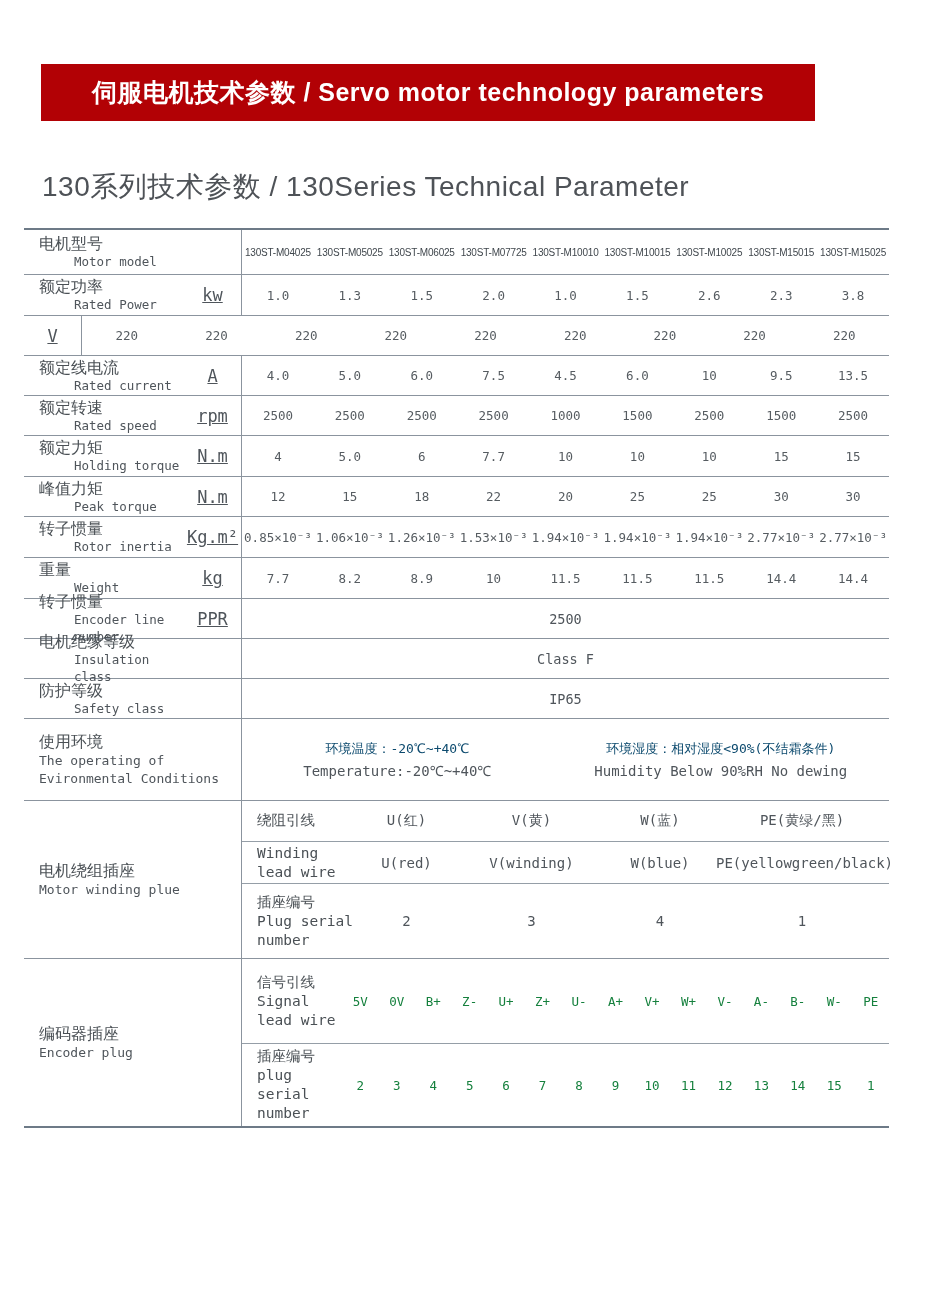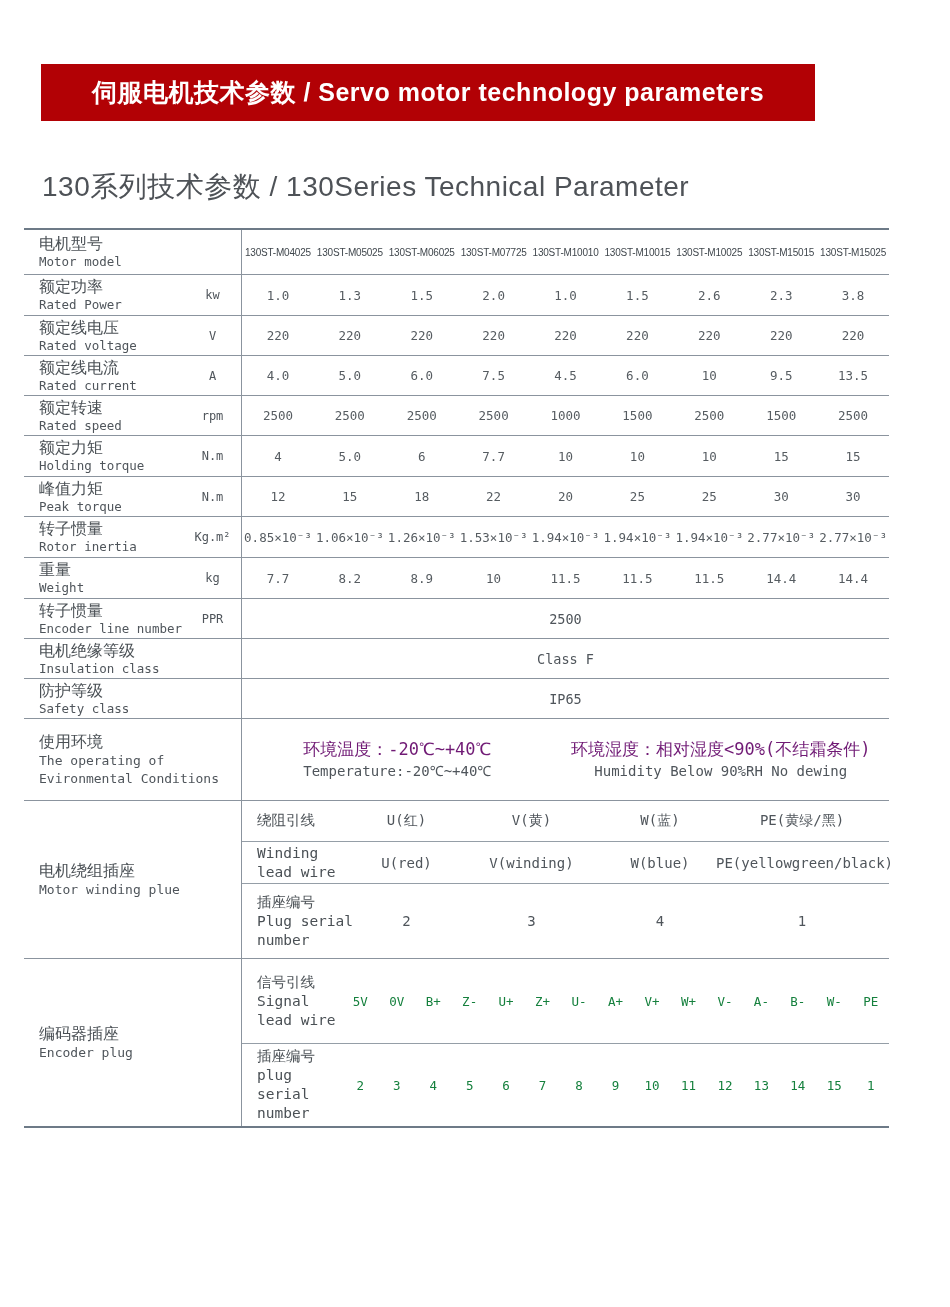--- a/index.html
+++ b/index.html
@@ -28,42 +28,42 @@
   .spec-table{
     position:absolute;left:24px;top:228px;width:865px;
     border-top:2.5px solid #6d7a87;border-bottom:2.5px solid #6d7a87;
     box-sizing:border-box;
   }
   .row{display:flex;align-items:stretch;border-bottom:1.5px solid #8b949e;box-sizing:border-box;}
   .row:last-child{border-bottom:none;}
   
   .lab{width:160px;padding-left:15px;box-sizing:border-box;display:flex;flex-direction:column;justify-content:center;}
   .lab .cn{font-size:16px;line-height:19px;color:#4a5055;}
-  .lab .en{font-size:12.5px;line-height:17px;color:#4f555b;}
+  .lab .en{font-size:12.5px;line-height:17px;color:#4f555b;margin-left:35px;}
   .unit{width:58px;border-right:1.5px solid #8b949e;box-sizing:border-box;
-        display:flex;align-items:center;justify-content:center;font-size:12px;color:#4f555b;}
+        display:flex;align-items:center;justify-content:center;font-size:17px;color:#4f555b;text-decoration:underline;}
   .seclab{width:218px;padding-left:15px;box-sizing:border-box;border-right:1.5px solid #8b949e;
           display:flex;flex-direction:column;justify-content:center;}
   .seclab .cn{font-size:16px;line-height:20px;color:#4a5055;}
   .seclab .en{font-size:13px;line-height:18px;color:#4f555b;}
   
   .vals{flex:1;display:flex;align-items:center;}
   .val-cell{flex:1;text-align:center;font-size:12.5px;color:#565c61;}
   .model-cell{flex:1;text-align:center;font-family:"Liberation Sans",sans-serif;
               font-size:10px;letter-spacing:-0.2px;color:#40474d;}
   .span-val{flex:1;text-align:center;font-size:13.5px;color:#4f555b;}
   
   .h45{height:45px;} .h40{height:40px;} .h41{height:41px;} .h82{height:82px;}
   .hsec-w{height:158px;} .hsec-e{height:167px;}
   
   .env-vals{flex:1;display:flex;align-items:center;}
   .env-block{display:flex;flex-direction:column;justify-content:center;text-align:center;}
   .env-block.left{width:48%;}
   .env-block.right{width:52%;}
-  .env-cn{font-size:17px;line-height:22px;color:#701a75;}
+  .env-cn{font-size:13px;line-height:22px;color:#0c4a6e;}
   .env-en{font-size:14px;line-height:22px;color:#4f555b;}
   
   .subrows{flex:1;display:flex;flex-direction:column;}
   .subrow{display:flex;align-items:center;border-bottom:1px solid #959ea7;box-sizing:border-box;justify-content:space-between;}
   .subrow:last-child{border-bottom:none;}
   .sublab{padding-left:15px;box-sizing:border-box;display:flex;flex-direction:column;justify-content:center;}
   .sublab .ln{font-size:14.5px;line-height:19px;color:#4a5055;}
   .wind-sublab{width:112px;}
   .enc-sublab{width:100px;}
   .wind-list{flex:1;display:flex;align-items:center;}
@@ -120,24 +120,20 @@
         <span class="val-cell">2.0</span>
         <span class="val-cell">1.0</span>
         <span class="val-cell">1.5</span>
         <span class="val-cell">2.6</span>
         <span class="val-cell">2.3</span>
         <span class="val-cell">3.8</span>
       </div>
   </div>
 
   <div class="row h40">
-    <div class="lab">
-      <span class="cn">额定线电压</span>
-      <span class="en">Rated voltage</span>
-    </div>
     <div class="unit">V</div>
     <div class="vals">
         <span class="val-cell">220</span>
         <span class="val-cell">220</span>
         <span class="val-cell">220</span>
         <span class="val-cell">220</span>
         <span class="val-cell">220</span>
         <span class="val-cell">220</span>
         <span class="val-cell">220</span>
         <span class="val-cell">220</span>

